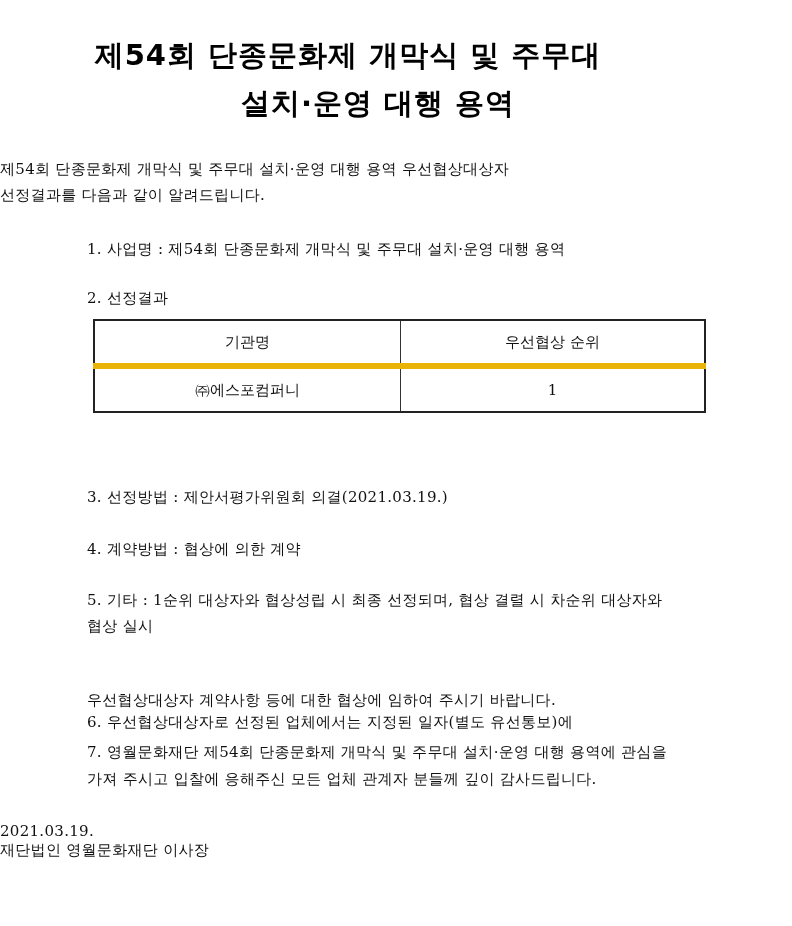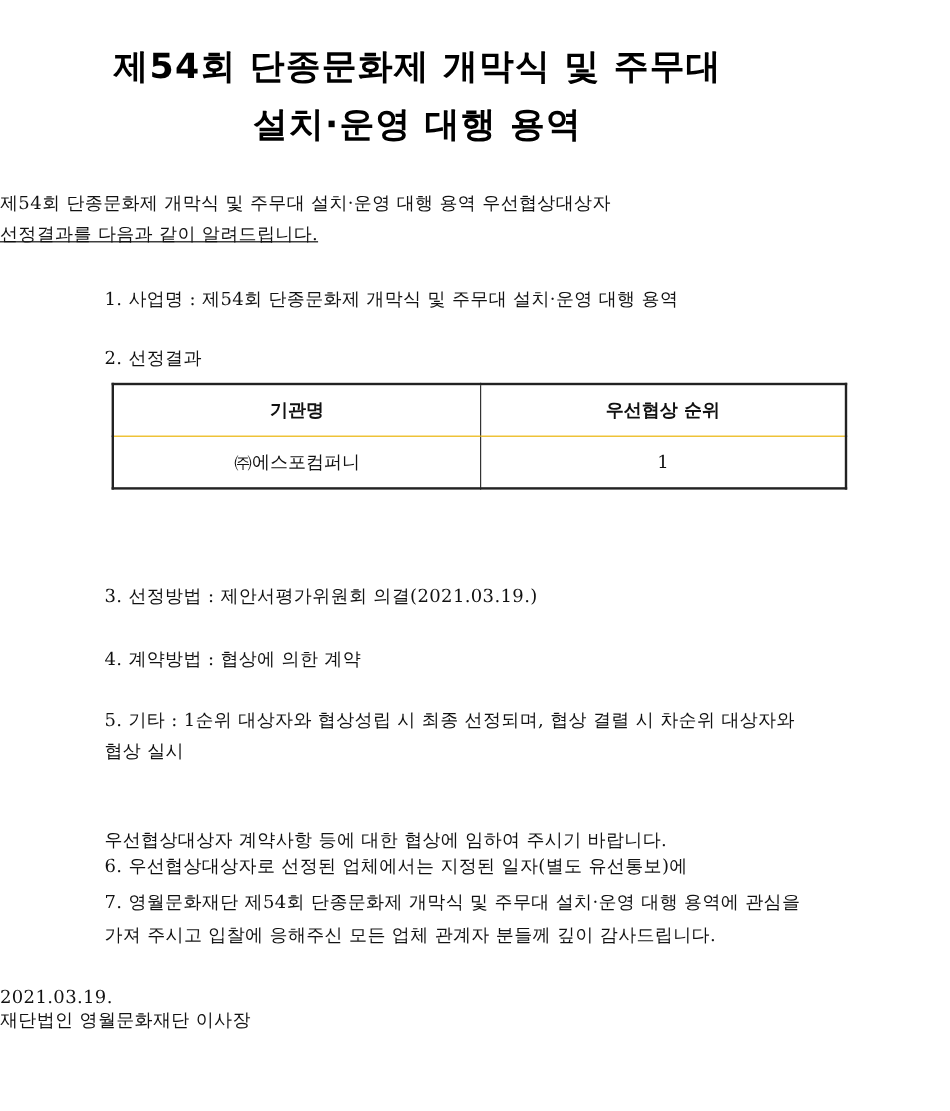--- a/index.html
+++ b/index.html
@@ -7,52 +7,52 @@
     width: 792px; height: 926px; position: relative; overflow: hidden;
     font-family: "DejaVu Serif", "Liberation Serif", serif;
     color: #111111;
   }
   .title {
     position: absolute; left: 0; width: 696px; text-align: center;
     font-family: "DejaVu Sans", "Liberation Sans", sans-serif;
     font-weight: bold; font-size: 29px; letter-spacing: 1px; color: #000;
   }
   .t1 { top: 36px; }
-  .t2 { top: 84px; }
+  .t2 { top: 84px; padding-left: 30px; }
   .center-line {
     position: absolute; left: 0; width: 792px; text-align: left;
     font-size: 15px; letter-spacing: 0.3px;
   }
   .para {
     position: absolute; left: 87px; width: 640px;
     font-size: 15px; line-height: 28px; letter-spacing: 0.3px;
     white-space: nowrap;
   }
   table.result {
     position: absolute; left: 93px; top: 319px;
     width: 613px; border-collapse: collapse;
     border: 2px solid #222;
     font-size: 15px;
   }
   table.result th, table.result td {
     border: 1px solid #333; text-align: center; font-weight: normal;
     height: 42px; padding: 0;
   }
-  table.result th { border-bottom: 1px solid #eab308; font-weight: bold; }
+  table.result th { border-bottom: 6px solid #eab308; }
   .col1 { width: 305px; }
 </style>
 </head>
 <body>
 
 <div>
   <div class="title t1">제54회 단종문화제 개막식 및 주무대</div>
   <div class="title t2">설치·운영 대행 용역</div>
 
   <div class="center-line" style="top:160px;">제54회 단종문화제 개막식 및 주무대 설치·운영 대행 용역 우선협상대상자</div>
-  <div class="center-line" style="top:186px;text-decoration:underline;">선정결과를 다음과 같이 알려드립니다.</div>
+  <div class="center-line" style="top:186px;">선정결과를 다음과 같이 알려드립니다.</div>
 
   <div class="para" style="top:235px;">1. 사업명 : 제54회 단종문화제 개막식 및 주무대 설치·운영 대행 용역</div>
   <div class="para" style="top:284px;">2. 선정결과</div>
 
   <table class="result">
     <thead>
       <tr>
         <th class="col1">기관명</th>
         <th>우선협상 순위</th>
       </tr>

